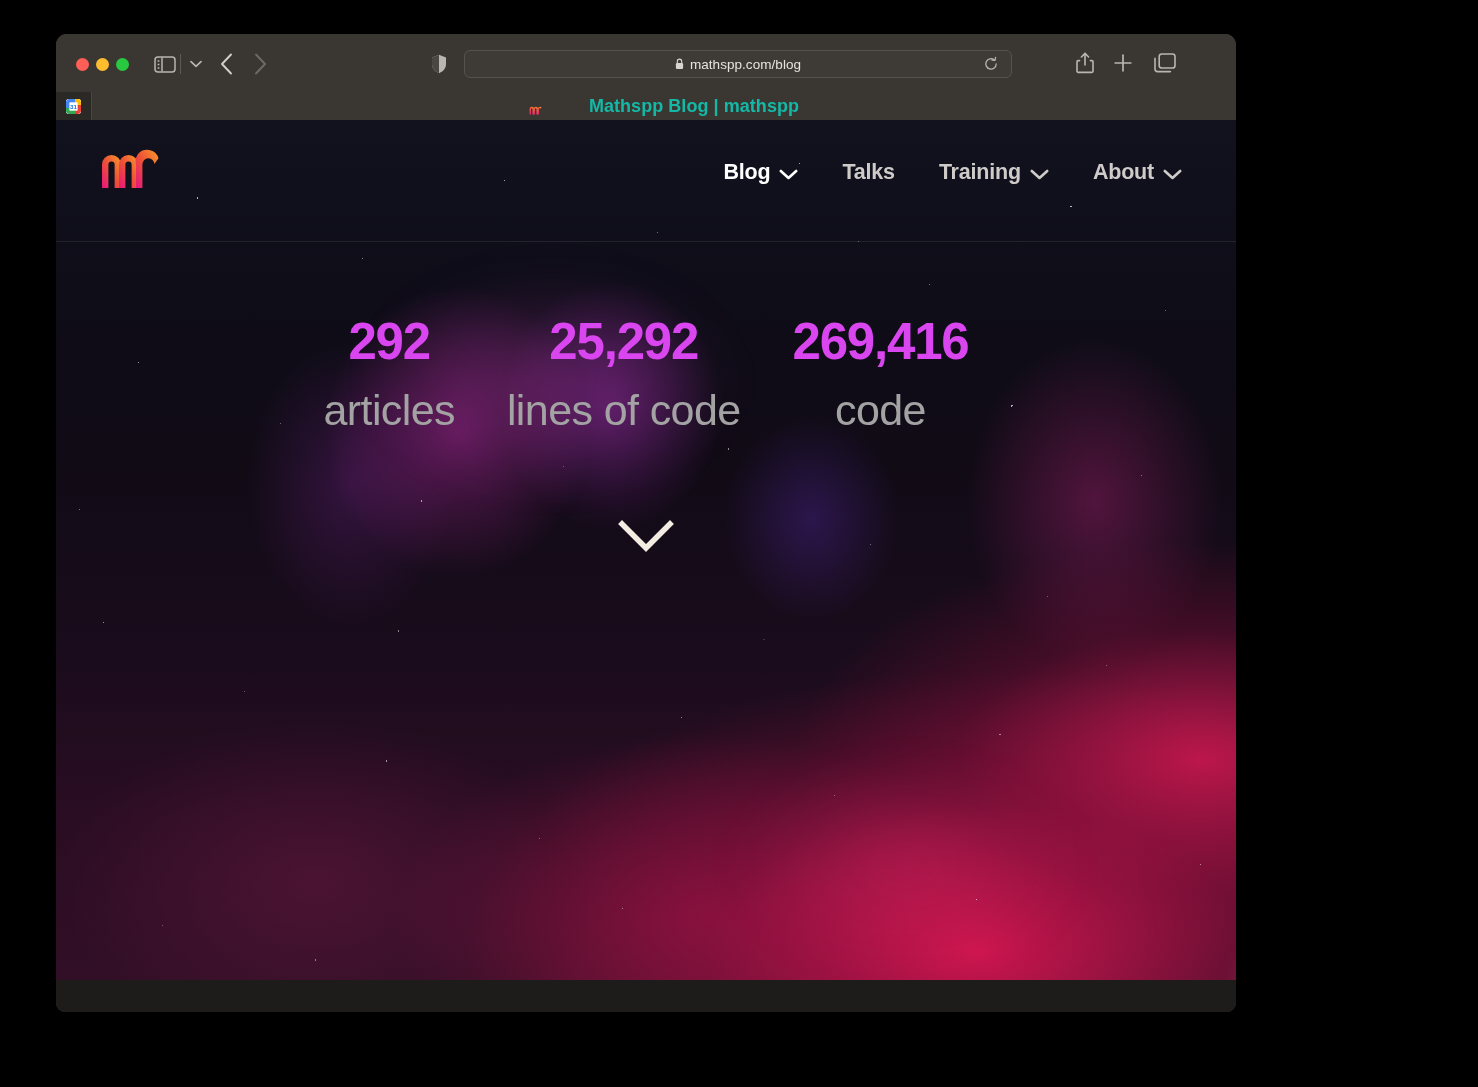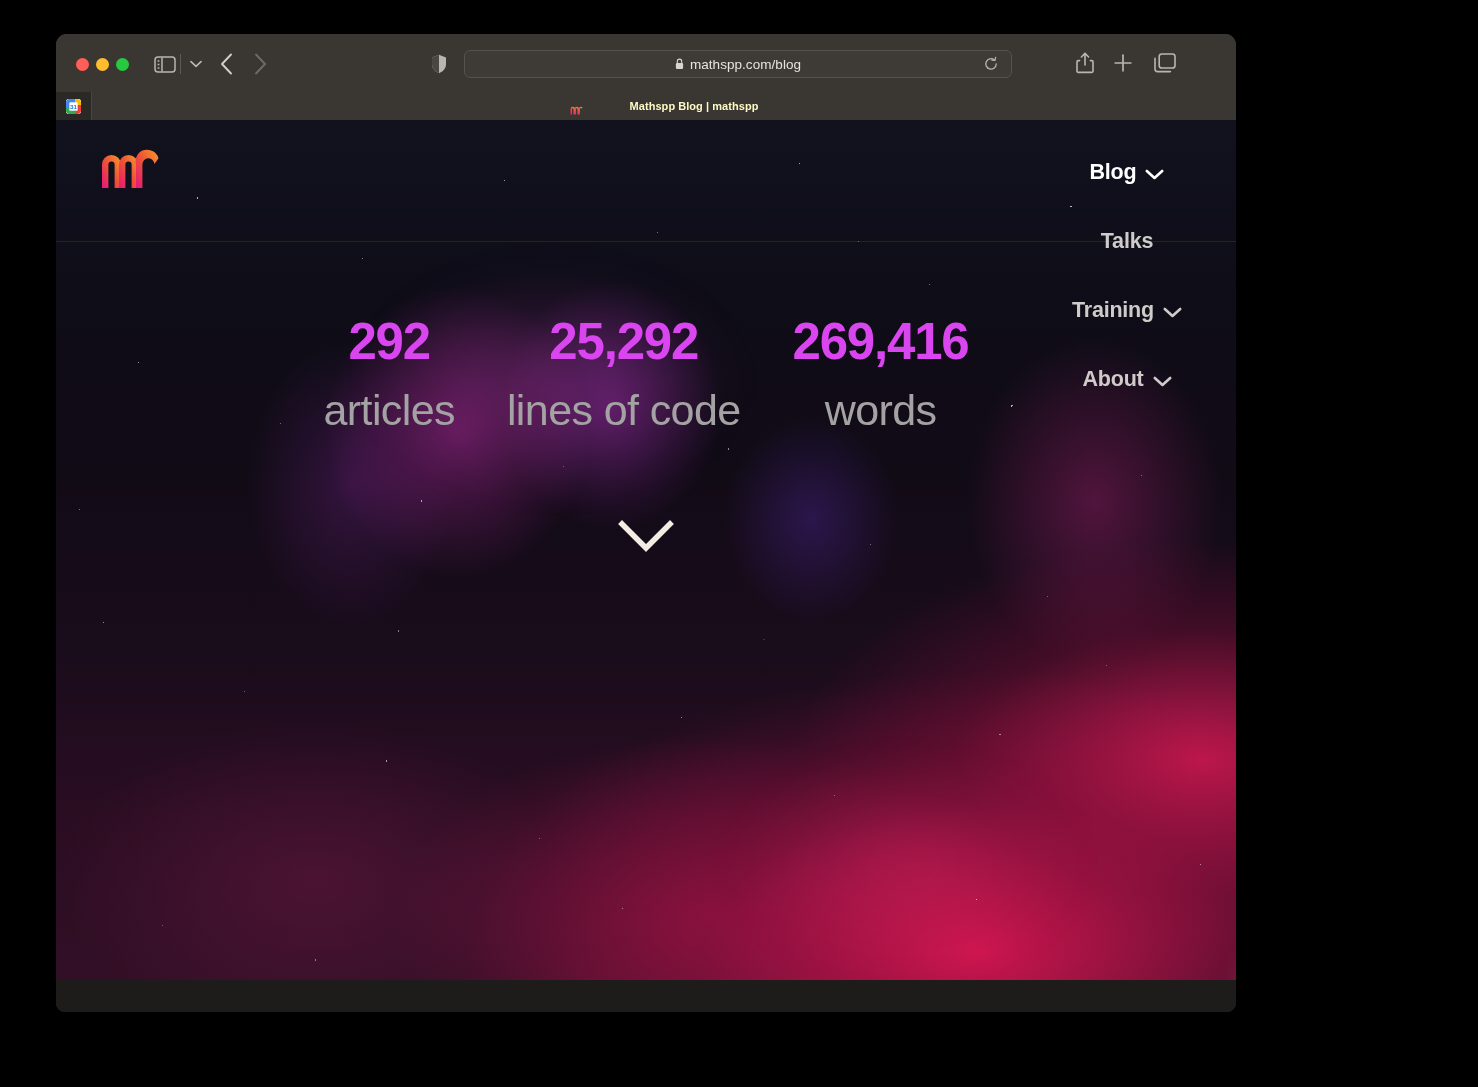--- a/index.html
+++ b/index.html
@@ -126,22 +126,22 @@
     align-items: center;
     justify-content: center;
     gap: 7px;
     background: #3a3733;
   }
   #tab-favicon-mathspp {
     width: 13px; height: 11px;
     display: block;
   }
   #tab-title {
-    color: #fef9c3;
-    font-size: 11px;
+    color: #14b8a6;
+    font-size: 18px;
     font-weight: bold;
     letter-spacing: 0.05px;
     margin-left: 40px;
   }
 
   
   #page {
     position: relative;
     height: 866px;
     overflow: hidden;
@@ -266,21 +266,20 @@
     height: 42px;
     display: block;
   }
   #site-nav {
     position: absolute;
     right: 54px;
     top: 40px;
     display: flex;
     align-items: center;
     gap: 44px;
-    flex-direction: column;
   }
   .nav-item {
     display: flex;
     align-items: center;
     gap: 9px;
     color: #cfcbc9;
     font-size: 21.5px;
     font-weight: bold;
     letter-spacing: -0.2px;
     cursor: pointer;
@@ -577,21 +576,21 @@
           <span class="stat-label">articles</span>
         </div>
 
         <div class="stat">
           <span class="stat-value">25,292</span>
           <span class="stat-label">lines of code</span>
         </div>
 
         <div class="stat">
           <span class="stat-value">269,416</span>
-          <span class="stat-label">words</span>
+          <span class="stat-label">code</span>
         </div>
       </div>
 
       <span id="scroll-chevron">
         <svg width="56" height="34" viewBox="0 0 56 34" fill="none">
           <path d="M4 4 L28 28 L52 4" stroke="#f2ece3" stroke-width="5.5" stroke-linecap="square" stroke-linejoin="miter"></path>
         </svg>
       </span>
     </section>
   </div>

